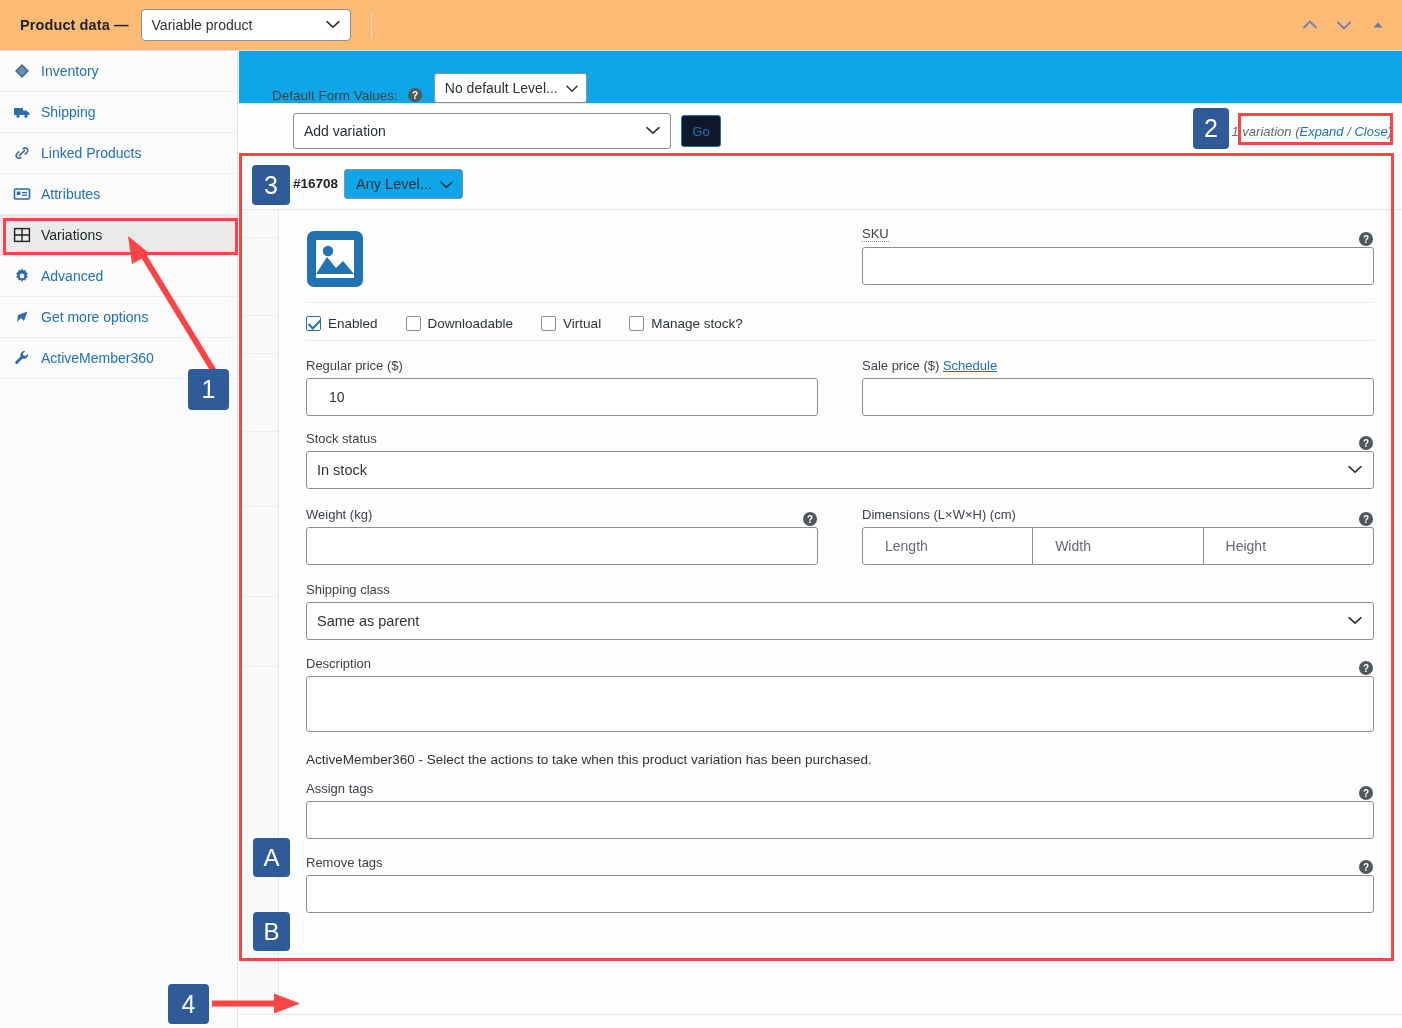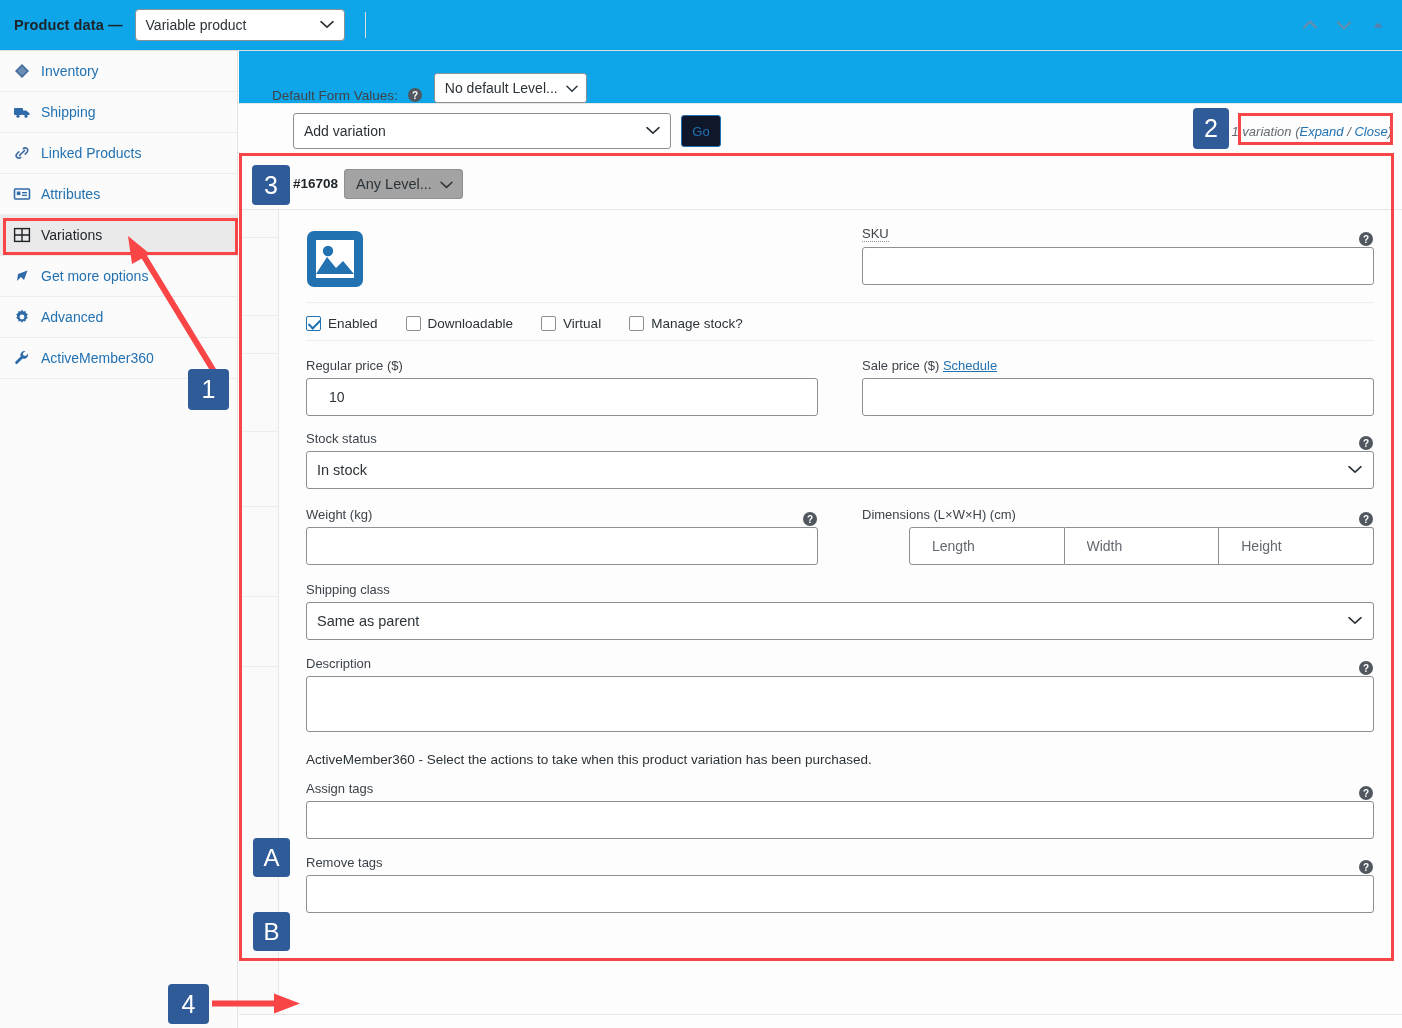--- a/index.html
+++ b/index.html
@@ -13,23 +13,23 @@
   .page {
     position: relative;
     width: 1402px; height: 1028px;
     overflow: hidden;
     background: #fdfdfd;
   }
 
   
   .topbar {
     position: absolute; left: 0; top: 0; width: 1402px; height: 51px;
-    background: #0ea5e9;
+    background: #fdba74;
     border-bottom: 1px solid #dcdcde;
-    display: flex; align-items: center;
+    display: flex; align-items: center; padding-left: 6px;
   }
   .topbar-title {
     font-size: 14.5px; color: #1d2327; font-weight: bold;
     margin-left: 14px; letter-spacing: .1px;
   }
   .type-select {
     margin-left: 12px;
     width: 210px; height: 32px;
     border: 1px solid #8c8f94; border-radius: 4px;
     background: #fff; color: #2c3338;
@@ -130,21 +130,21 @@
   }
   .var-head {
     position: relative;
     height: 52px; display: flex; align-items: center;
     padding-left: 54px;
     border-bottom: 1px solid #e7e7e8;
   }
   .var-id { font-size: 13.5px; color: #1d2327; font-weight: bold; margin-right: 6px; }
   .lvl-select {
     height: 30px; border: 1px solid #8c8f94; border-radius: 3px;
-    background: #a3a3a3; font-size: 14.5px; color: #2c3338;
+    background: #0ea5e9; font-size: 14.5px; color: #2c3338;
     display: inline-flex; align-items: center; gap: 8px;
     padding: 0 9px 0 11px;
   }
   .var-gutter {
     position: absolute; left: 0; top: 52px; width: 40px; height: 804px;
     background: #fafafa; border-right: 1px solid #e7e7e8;
   }
   .gutter-cell { border-bottom: 1px solid #eceded; }
   .var-body {
     position: absolute; left: 41px; top: 52px; width: 1122px; height: 804px;
@@ -202,21 +202,21 @@
     font-size: 14px; color: #2c3338; padding: 7px 10px;
     font-family: "Liberation Sans", sans-serif; outline: none;
   }
   .help {
     width: 16px; height: 16px; flex: 0 0 16px;
   }
   .lblrow { display: flex; align-items: flex-end; justify-content: space-between; }
   .two-col { display: flex; gap: 44px; }
   .col { flex: 1 1 0; min-width: 0; }
   .sec { margin-top: 18px; }
-  .dims { display: flex; margin-left: 47px; }
+  .dims { display: flex; }
   .dims .inp { border-radius: 0; }
   .dims .inp:first-child { border-radius: 3px 0 0 3px; }
   .dims .inp:last-child { border-radius: 0 3px 3px 0; }
   .dims .inp + .inp { border-left: none; }
   .am-note { font-size: 13.5px; color: #2c3338; margin-top: 16px; margin-bottom: 14px; }
 
   
   .footer {
     position: absolute; left: 0; top: 963px; width: 1163px; height: 64px;
     border-top: 1px solid #e7e7e8;
@@ -327,34 +327,34 @@
             <rect x="1.6" y="2.6" width="14.8" height="12.8" fill="none" stroke="#1d2327" stroke-width="1.4"></rect>
             <path d="M9 2.6 V15.4 M1.6 9 H16.4" stroke="#1d2327" stroke-width="1.4"></path>
           </svg>
       </span>
       <span>Variations</span>
     </div>
 
     <div class="side-item">
       <span class="s-ico">
         <svg width="18" height="18" viewBox="0 0 18 18">
-            <path d="M4 14 L8 10 L11 13 L14.5 3.5 L5 7 Z" fill="#2f6ba8"></path>
-          </svg>
-      </span>
-      <span>Get more options</span>
-    </div>
-
-    <div class="side-item">
-      <span class="s-ico">
-        <svg width="18" height="18" viewBox="0 0 18 18">
             <path d="M9 1.5 l1.2 1.9 2.2-.5 .5 2.2 1.9 1.2 -1.1 1.9 1.1 1.9 -1.9 1.2 -.5 2.2 -2.2-.5 -1.2 1.9 -1.2-1.9 -2.2 .5 -.5-2.2 -1.9-1.2 1.1-1.9 -1.1-1.9 1.9-1.2 .5-2.2 2.2 .5 Z" fill="#2f6ba8"></path>
             <circle cx="9" cy="9" r="2.4" fill="#fbfbfc"></circle>
           </svg>
       </span>
       <span>Advanced</span>
+    </div>
+
+    <div class="side-item">
+      <span class="s-ico">
+        <svg width="18" height="18" viewBox="0 0 18 18">
+            <path d="M4 14 L8 10 L11 13 L14.5 3.5 L5 7 Z" fill="#2f6ba8"></path>
+          </svg>
+      </span>
+      <span>Get more options</span>
     </div>
 
     <div class="side-item">
       <span class="s-ico">
         <svg width="18" height="18" viewBox="0 0 18 18">
             <path d="M12.4 2.3 a4 4 0 0 0 -4.8 5.3 L2.6 12.6 a1.4 1.4 0 0 0 2 2 l5-5 a4 4 0 0 0 5.3-4.8 l-2.3 2.3 -2.2-.6 -.6-2.2 Z" fill="#2f6ba8"></path>
           </svg>
       </span>
       <span>ActiveMember360</span>
     </div>

